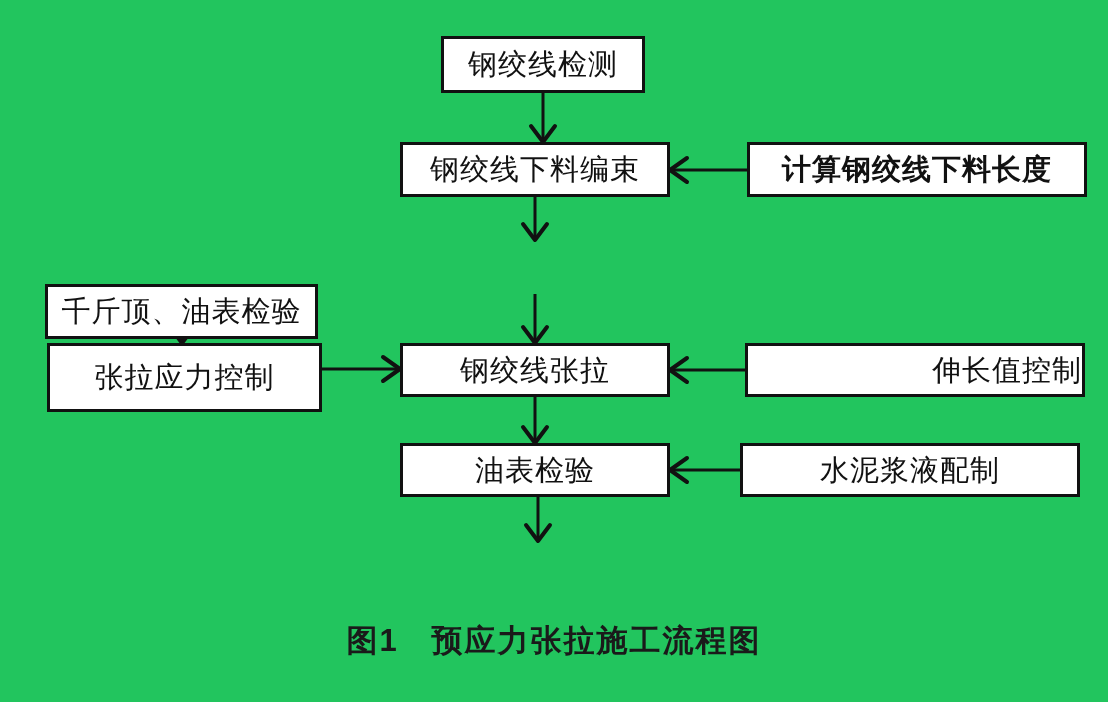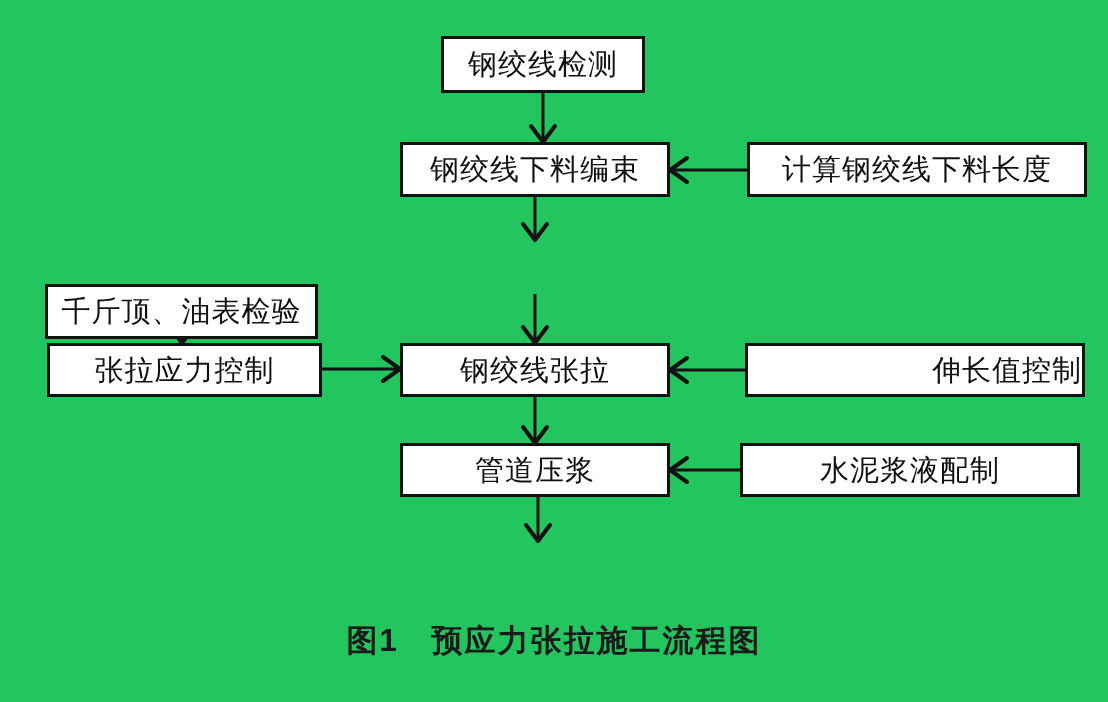--- a/index.html
+++ b/index.html
@@ -104,39 +104,39 @@
   <div class="node wide" style="left:400px; top:142px; width:270px; height:55px;">
     <span class="node-label">钢绞线下料编束</span>
   </div>
 
 
   <div class="node" style="left:400px; top:343px; width:270px; height:54px;">
     <span class="node-label">钢绞线张拉</span>
   </div>
 
   <div class="node" style="left:400px; top:443px; width:270px; height:54px;">
-    <span class="node-label">管道压浆</span>
+    <span class="node-label">油表检验</span>
   </div>
 
 
-  <div class="node wide" style="left:747px; top:142px; width:340px; height:55px;">
+  <div class="node wide" style="left:747px; top:142px; width:340px; height:55px;font-weight:bold;">
     <span class="node-label">计算钢绞线下料长度</span>
   </div>
 
   <div class="node" style="left:745px; top:343px; width:340px; height:54px;justify-content:flex-end;">
     <span class="node-label">伸长值控制</span>
   </div>
 
   <div class="node" style="left:740px; top:443px; width:340px; height:54px;">
     <span class="node-label">水泥浆液配制</span>
   </div>
 
   <div class="node wide" style="left:45px; top:236px; width:273px; height:55px;margin-top:48px;">
     <span class="node-label">千斤顶、油表检验</span>
   </div>
 
-  <div class="node" style="left:47px; top:343px; width:275px; height:54px;">
+  <div class="node" style="left:47px; top:343px; width:275px; height:69px;">
     <span class="node-label">张拉应力控制</span>
   </div>
 
   <div id="caption">图1　预应力张拉施工流程图</div>
 
 </div>
 
 </body></html>

